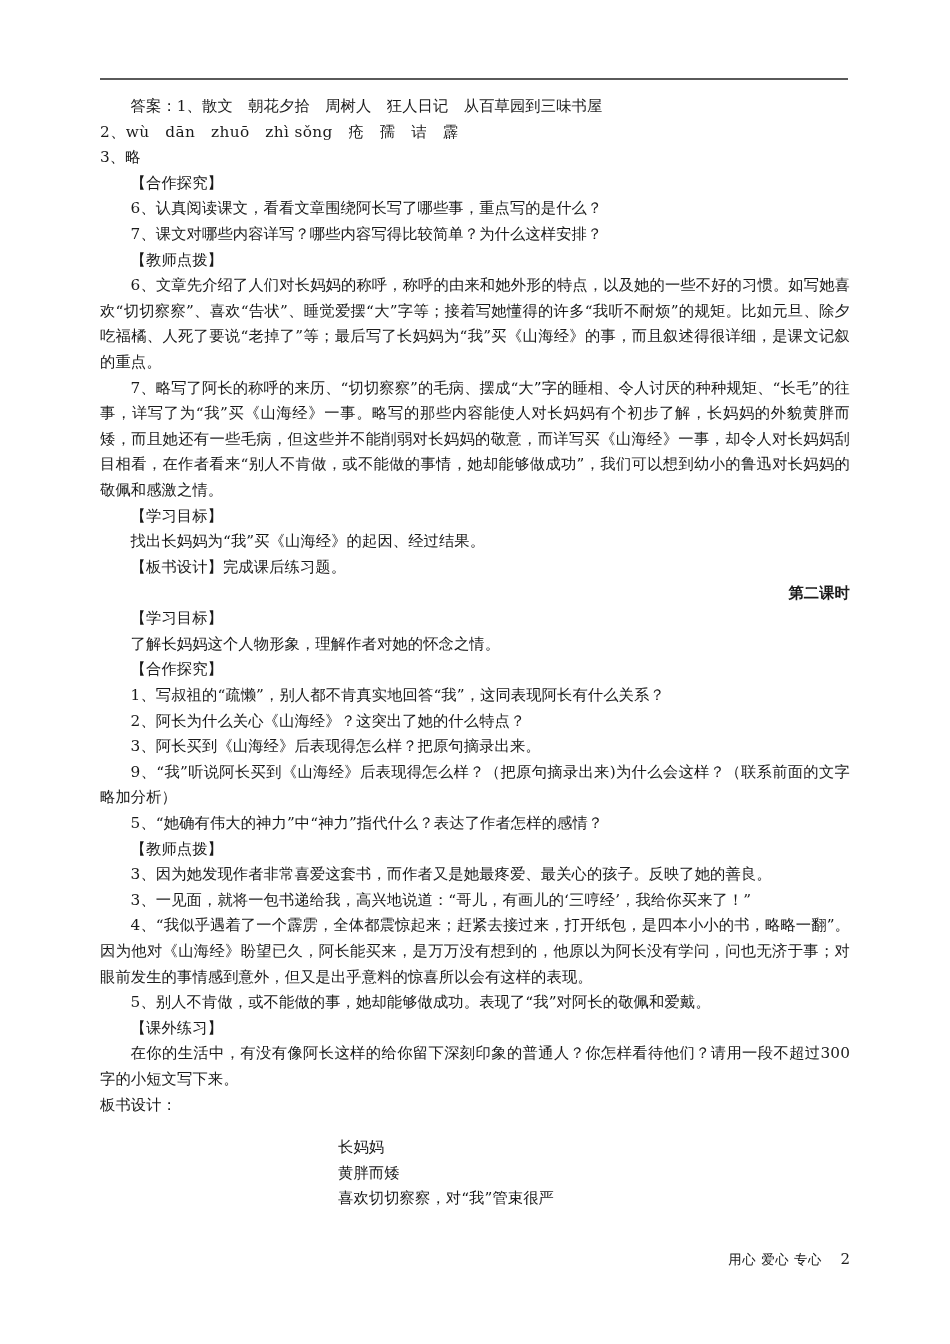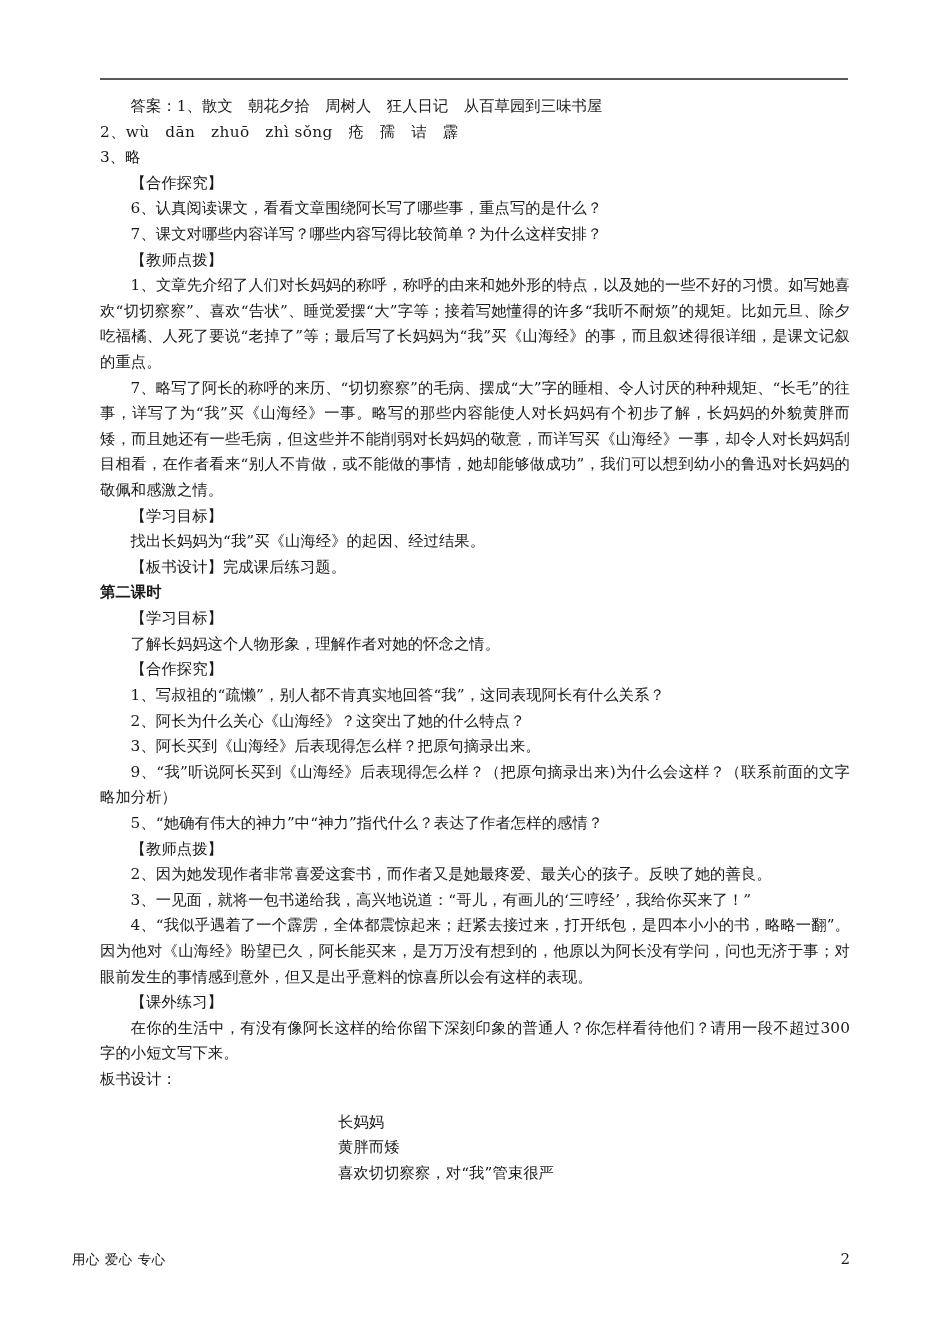--- a/index.html
+++ b/index.html
@@ -48,24 +48,24 @@
     text-indent: 2em;
   }
   .p-flat {
     text-indent: 0;
   }
   .pinyin {
     font-family: "DejaVu Serif", "Liberation Serif", serif;
     letter-spacing: 0.4px;
   }
   .center-head {
-    text-align: left;
+    text-align: right;
     font-weight: bold;
     text-indent: 0;
-    font-family: Liberation Mono, monospace;
+    font-family: Liberation Sans, sans-serif;
     font-size: 15.3px;
     line-height: 26px;
   }
   .board-block {
     margin: 0;
     padding: 0;
   }
   .board-line {
     text-indent: 0;
     padding-left: 238px;
@@ -78,21 +78,21 @@
     position: absolute;
     left: 100px;
     top: 1250px;
     width: 750px;
     height: 24px;
   }
   .footer-center {
     position: absolute;
     left: 0;
     right: 0;
-    text-align: left;
+    text-align: right;
     font-size: 13.4px;
     line-height: 20px;
     letter-spacing: 0.6px;
     transform: translateX(-28px);
   }
   .footer-pageno {
     position: absolute;
     right: 0;
     top: -2px;
     font-size: 15px;
@@ -112,44 +112,45 @@
 
       <p class="line p-indent">答案：1、散文　朝花夕拾　周树人　狂人日记　从百草园到三味书屋</p>
       <p class="line p-flat pinyin">2、wù　dān　zhuō　zhì sǒng　疮　孺　诘　霹</p>
       <p class="line p-flat">3、略</p>
 
       <p class="line p-indent">【合作探究】</p>
       <p class="line p-indent">6、认真阅读课文，看看文章围绕阿长写了哪些事，重点写的是什么？</p>
       <p class="line p-indent">7、课文对哪些内容详写？哪些内容写得比较简单？为什么这样安排？</p>
 
       <p class="line p-indent">【教师点拨】</p>
-      <p class="line p-indent">1、文章先介绍了人们对长妈妈的称呼，称呼的由来和她外形的特点，以及她的一些不好的习惯。如写她喜欢“切切察察”、喜欢“告状”、睡觉爱摆“大”字等；接着写她懂得的许多“我听不耐烦”的规矩。比如元旦、除夕吃福橘、人死了要说“老掉了”等；最后写了长妈妈为“我”买《山海经》的事，而且叙述得很详细，是课文记叙的重点。</p>
+      <p class="line p-indent">6、文章先介绍了人们对长妈妈的称呼，称呼的由来和她外形的特点，以及她的一些不好的习惯。如写她喜欢“切切察察”、喜欢“告状”、睡觉爱摆“大”字等；接着写她懂得的许多“我听不耐烦”的规矩。比如元旦、除夕吃福橘、人死了要说“老掉了”等；最后写了长妈妈为“我”买《山海经》的事，而且叙述得很详细，是课文记叙的重点。</p>
       <p class="line p-indent">7、略写了阿长的称呼的来历、“切切察察”的毛病、摆成“大”字的睡相、令人讨厌的种种规矩、“长毛”的往事，详写了为“我”买《山海经》一事。略写的那些内容能使人对长妈妈有个初步了解，长妈妈的外貌黄胖而矮，而且她还有一些毛病，但这些并不能削弱对长妈妈的敬意，而详写买《山海经》一事，却令人对长妈妈刮目相看，在作者看来“别人不肯做，或不能做的事情，她却能够做成功”，我们可以想到幼小的鲁迅对长妈妈的敬佩和感激之情。</p>
 
       <p class="line p-indent">【学习目标】</p>
       <p class="line p-indent">找出长妈妈为“我”买《山海经》的起因、经过结果。</p>
 
       <p class="line p-indent">【板书设计】完成课后练习题。</p>
 
       <p class="line center-head">第二课时</p>
 
       <p class="line p-indent">【学习目标】</p>
       <p class="line p-indent">了解长妈妈这个人物形象，理解作者对她的怀念之情。</p>
 
       <p class="line p-indent">【合作探究】</p>
       <p class="line p-indent">1、写叔祖的“疏懒”，别人都不肯真实地回答“我”，这同表现阿长有什么关系？</p>
       <p class="line p-indent">2、阿长为什么关心《山海经》？这突出了她的什么特点？</p>
       <p class="line p-indent">3、阿长买到《山海经》后表现得怎么样？把原句摘录出来。</p>
       <p class="line p-indent">9、“我”听说阿长买到《山海经》后表现得怎么样？（把原句摘录出来)为什么会这样？（联系前面的文字略加分析）</p>
       <p class="line p-indent">5、“她确有伟大的神力”中“神力”指代什么？表达了作者怎样的感情？</p>
 
       <p class="line p-indent">【教师点拨】</p>
-      <p class="line p-indent">2、因为她发现作者非常喜爱这套书，而作者又是她最疼爱、最关心的孩子。反映了她的善良。</p>
+      <p class="line p-indent">3、因为她发现作者非常喜爱这套书，而作者又是她最疼爱、最关心的孩子。反映了她的善良。</p>
       <p class="line p-indent">3、一见面，就将一包书递给我，高兴地说道：“哥儿，有画儿的‘三哼经’，我给你买来了！”</p>
       <p class="line p-indent">4、“我似乎遇着了一个霹雳，全体都震惊起来；赶紧去接过来，打开纸包，是四本小小的书，略略一翻”。因为他对《山海经》盼望已久，阿长能买来，是万万没有想到的，他原以为阿长没有学问，问也无济于事；对眼前发生的事情感到意外，但又是出乎意料的惊喜所以会有这样的表现。</p>
+      <p class="line p-indent">5、别人不肯做，或不能做的事，她却能够做成功。表现了“我”对阿长的敬佩和爱戴。</p>
 
       <p class="line p-indent">【课外练习】</p>
       <p class="line p-indent">在你的生活中，有没有像阿长这样的给你留下深刻印象的普通人？你怎样看待他们？请用一段不超过300字的小短文写下来。</p>
 
       <p class="line p-flat">板书设计：</p>
 
       <div class="board-block">
         <div class="board-spacer"></div>
         <p class="line board-line">长妈妈</p>
         <p class="line board-line">黄胖而矮</p>

